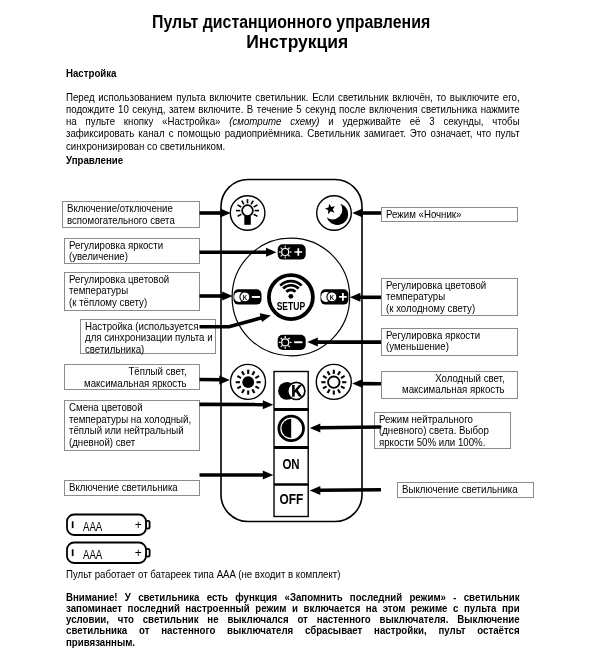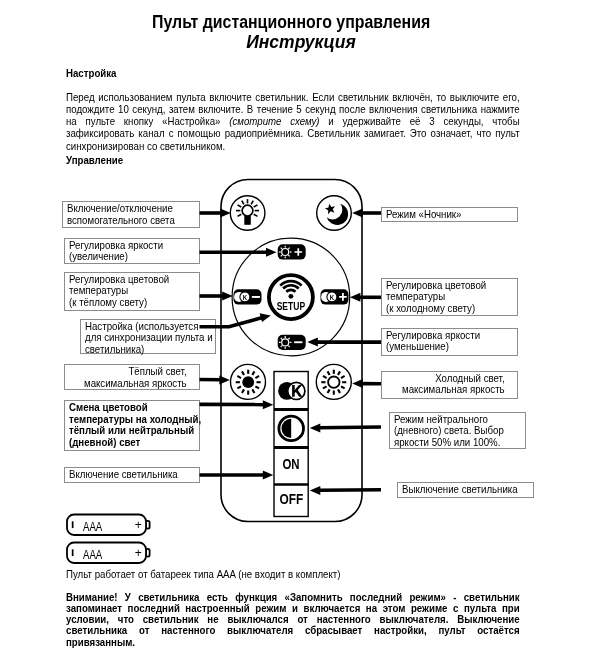--- a/index.html
+++ b/index.html
@@ -5,47 +5,47 @@
 .abs{position:absolute;}
 .jl{text-align:justify;text-align-last:justify;}
 .para{position:absolute;width:504px;font-size:10.75px;transform:scaleX(0.9);transform-origin:0 0;}
 .box{position:absolute;border:1px solid #8c8c8c;font-size:10.75px;line-height:11.6px;padding:1px 0 0 4px;box-sizing:border-box;background:#fff;}
 .bt{display:inline-block;transform:scaleX(0.9);transform-origin:0 0;white-space:nowrap;}
 .hd{position:absolute;font-size:10.75px;font-weight:bold;transform:scaleX(0.9);transform-origin:0 0;}
 svg{position:absolute;left:0;top:0;}
 </style></head><body>
 
 <div class="abs" style="left:151.6px;top:12.4px;font-weight:bold;font-size:17.5px;line-height:20px;white-space:nowrap;transform:scaleX(0.908);transform-origin:0 0;">Пульт дистанционного управления</div>
-<div class="abs" style="left:246.2px;top:32px;font-weight:bold;font-size:17.5px;line-height:20px;white-space:nowrap;font-style:italic;">Инструкция</div>
+<div class="abs" style="left:246.2px;top:32px;font-weight:bold;font-size:17.5px;line-height:20px;white-space:nowrap;">Инструкция</div>
 
 <div class="hd" style="left:66px;top:67.3px;">Настройка</div>
 
 <div class="para" style="left:65.5px;top:90.8px;line-height:12.2px;">
 <div class="jl">Перед использованием пульта включите светильник. Если светильник включён, то выключите его,</div>
 <div class="jl">подождите 10 секунд, затем включите. В течение 5 секунд после включения светильника нажмите</div>
 <div class="jl">на пульте кнопку «Настройка» <i>(смотрите схему)</i> и удерживайте её 3 секунды, чтобы</div>
 <div class="jl">зафиксировать канал с помощью радиоприёмника. Светильник замигает. Это означает, что пульт</div>
 <div>синхронизирован со светильником.</div>
 </div>
 
 <div class="hd" style="left:66px;top:154.2px;">Управление</div>
 
 <div class="box" style="left:62px;top:201px;width:138px;height:26.5px;"><span class="bt">Включение/отключение<br>вспомогательного света</span></div>
 <div class="box" style="left:63.5px;top:237.5px;width:136px;height:26px;"><span class="bt">Регулировка яркости<br>(увеличение)</span></div>
 <div class="box" style="left:63.5px;top:271.5px;width:136px;height:39.5px;"><span class="bt">Регулировка цветовой<br>температуры<br>(к тёплому свету)</span></div>
 <div class="box" style="left:63.5px;top:318.5px;width:136px;height:35px;margin-left:16px;"><span class="bt">Настройка (используется<br>для синхронизации пульта и<br>светильника)</span></div>
 <div class="box" style="left:63.5px;top:364px;width:136px;height:25.5px;text-align:right;"><span class="bt">Тёплый свет,<br>максимальная яркость</span></div>
-<div class="box" style="left:63.5px;top:400px;width:136px;height:50.5px;font-weight:bold;"><span class="bt">Смена цветовой<br>температуры на холодный,<br>тёплый или нейтральный<br>(дневной) свет</span></div>
-<div class="box" style="left:63.5px;top:467px;width:136px;height:16px;"><span class="bt">Включение светильника</span></div>
+<div class="box" style="left:63.5px;top:400px;width:136px;height:50.5px;"><span class="bt">Смена цветовой<br>температуры на холодный,<br>тёплый или нейтральный<br>(дневной) свет</span></div>
+<div class="box" style="left:63.5px;top:480px;width:136px;height:16px;"><span class="bt">Включение светильника</span></div>
 
 <div class="box" style="left:381px;top:206.5px;width:137px;height:15px;"><span class="bt">Режим «Ночник»</span></div>
 <div class="box" style="left:380.5px;top:277.5px;width:137px;height:38.5px;"><span class="bt">Регулировка цветовой<br>температуры<br>(к холодному свету)</span></div>
 <div class="box" style="left:380.5px;top:327.5px;width:137px;height:28px;"><span class="bt">Регулировка яркости<br>(уменьшение)</span></div>
 <div class="box" style="left:380.5px;top:370.5px;width:137px;height:28.3px;text-align:right;"><span class="bt">Холодный свет,<br>максимальная яркость</span></div>
-<div class="box" style="left:389px;top:411.5px;width:137px;height:37.3px;"><span class="bt">Режим нейтрального<br>(дневного) света. Выбор<br>яркости 50% или 100%.</span></div>
+<div class="box" style="left:374px;top:411.5px;width:137px;height:37.3px;"><span class="bt">Режим нейтрального<br>(дневного) света. Выбор<br>яркости 50% или 100%.</span></div>
 <div class="box" style="left:380.5px;top:482px;width:137px;height:16px;margin-left:16px;"><span class="bt">Выключение светильника</span></div>
 
 <svg width="600" height="650" viewBox="0 0 600 650">
 
 <rect x="221" y="179.5" width="141" height="342" rx="27" fill="#fff" stroke="#000" stroke-width="1.6"></rect>
 
 <circle cx="247.6" cy="213" r="17.3" fill="#fff" stroke="#000" stroke-width="1.4"></circle>
 <g stroke="#000" stroke-width="1.6">
   <circle cx="247.5" cy="210.6" r="5.4" fill="#fff" stroke-width="1.7"></circle>
   <g id="bulbrays">

